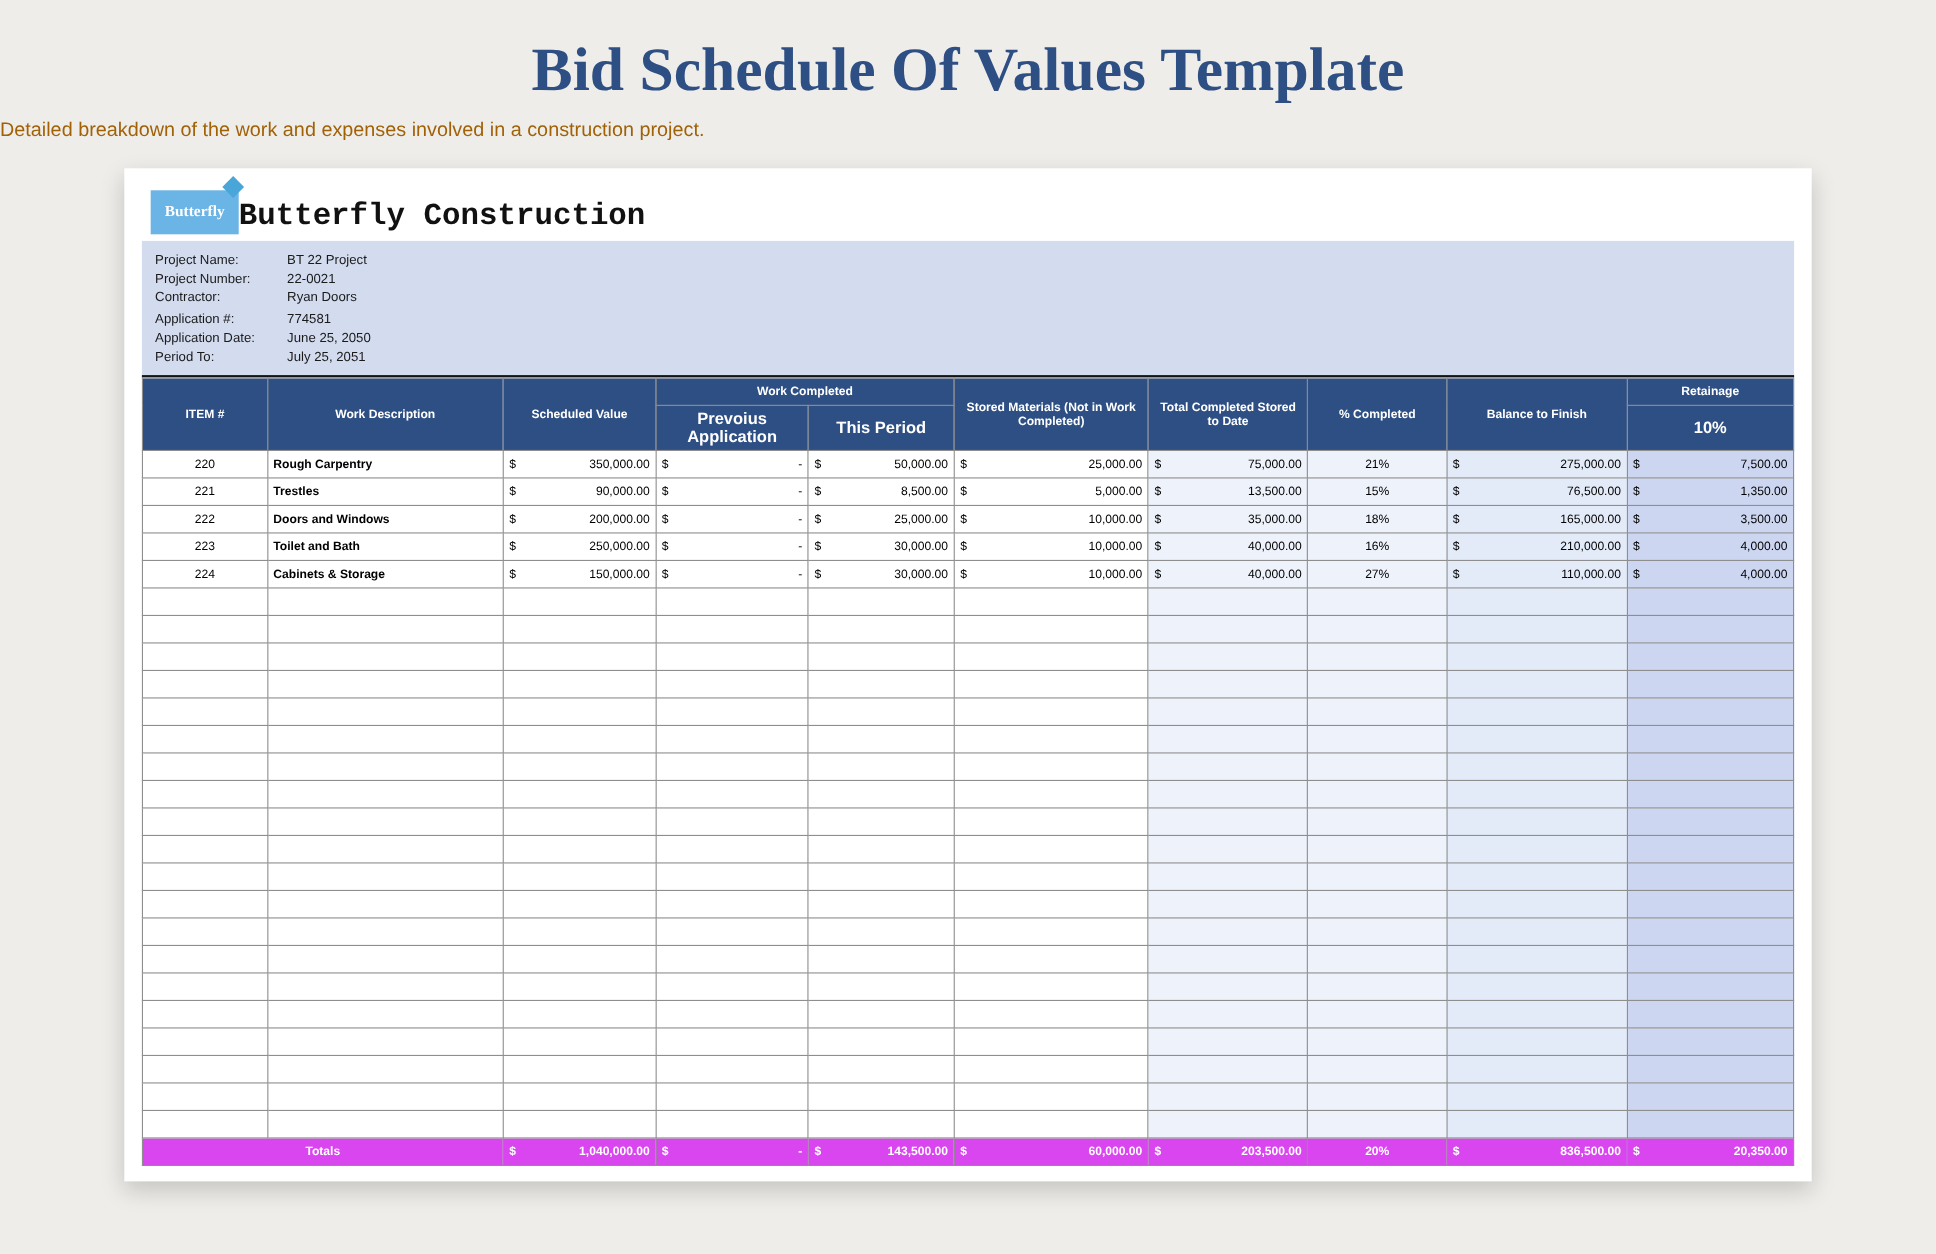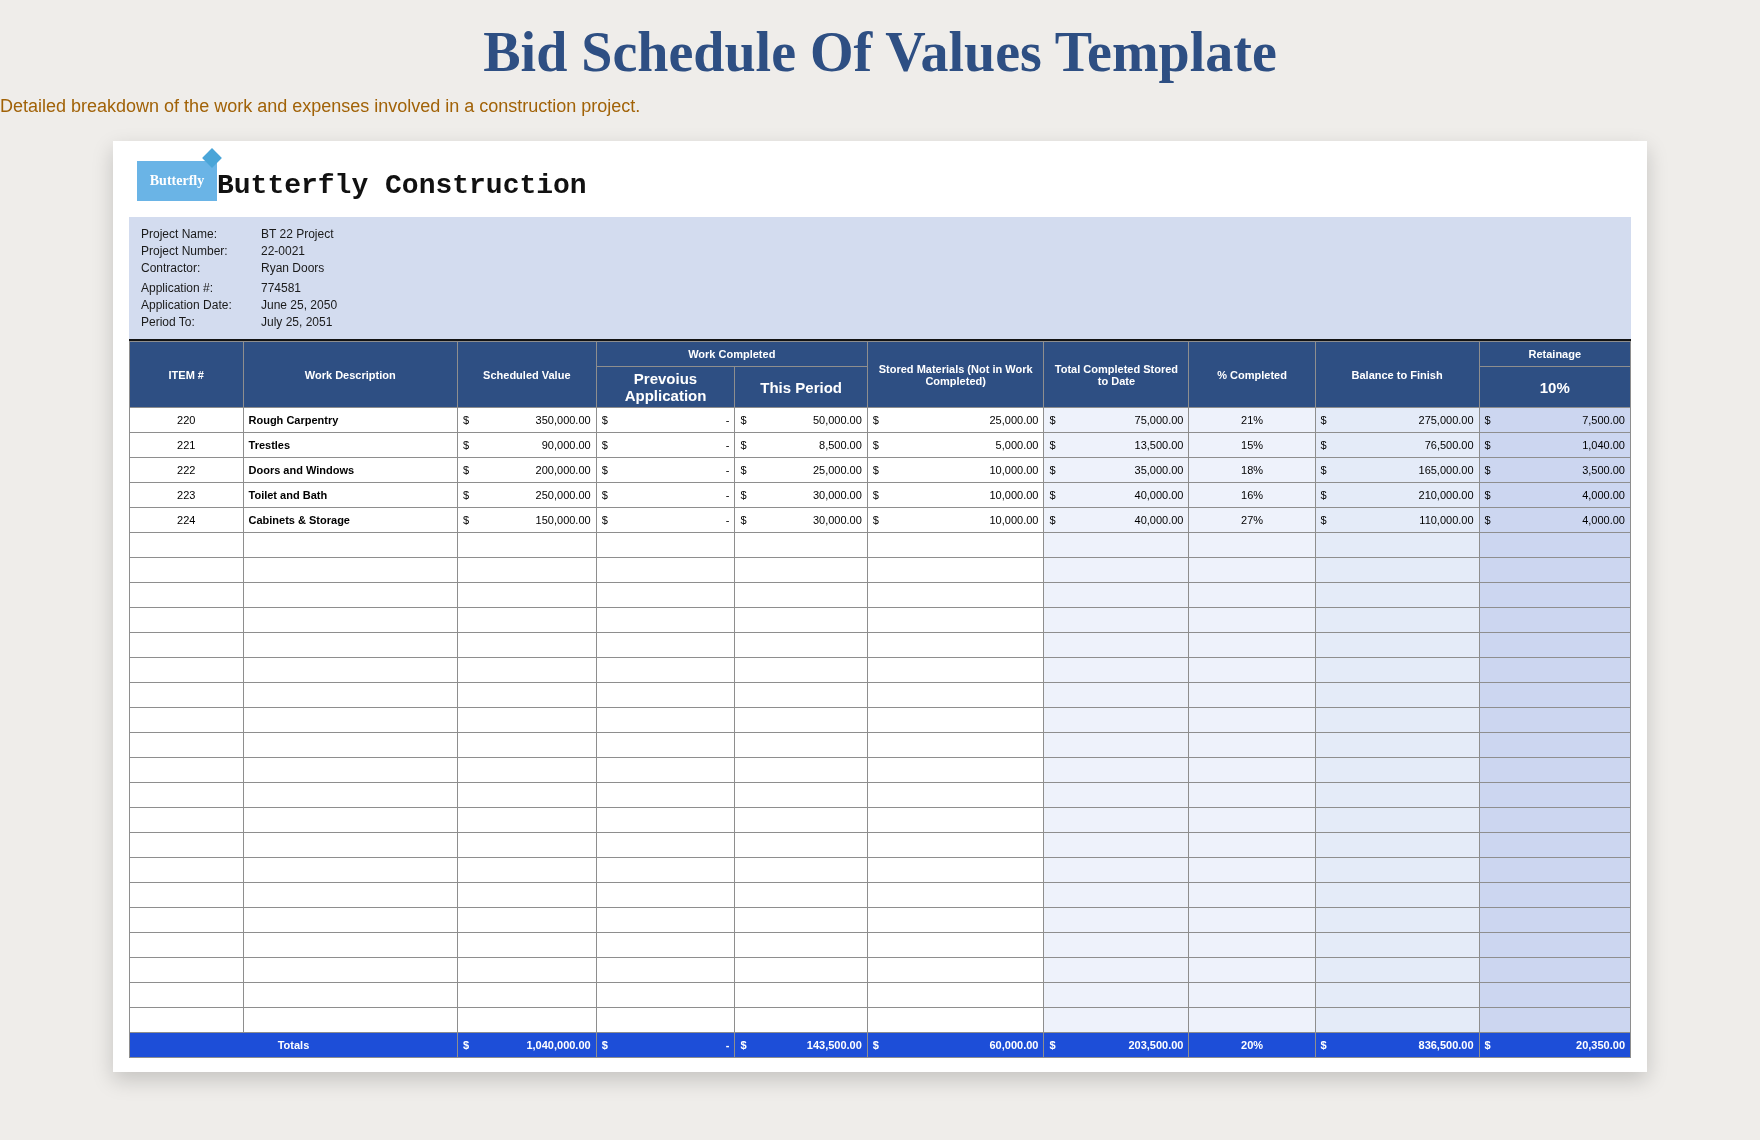--- a/index.html
+++ b/index.html
@@ -1,45 +1,45 @@
 <!DOCTYPE html>
 <html><head>
 <meta charset="utf-8">
 <style>
   html,body{margin:0;padding:0;background:#efedea;font-family:Arial,Helvetica,sans-serif;width:1760px;height:1140px;overflow:hidden}
-  .page-title{font-family:Georgia,'Times New Roman',serif;font-size:56px;color:#2e4f83;font-weight:700;text-align:center;padding-top:20px}
+  .page-title{font-family:Georgia,'Times New Roman',serif;font-size:56px;color:#2e4f83;font-weight:700;text-align:center;padding-top:32px}
   .page-subtitle{font-size:18px;color:#a16207;margin-top:12px}
   .doc{width:1534px;margin:24px auto 0;background:#fff;box-shadow:0 8px 20px rgba(0,0,0,.18);padding:14px 16px 14px 16px;box-sizing:border-box}
   
   .logo{display:inline-block;width:80px;height:40px;background:#6ab4e6;position:relative;font-family:Verdana;font-weight:bold;color:#fff;font-size:14px;line-height:40px;text-align:center}
   .logo::after{content:"";position:absolute;right:-2px;top:-10px;width:14px;height:14px;background:#4aa5d8;transform:rotate(45deg)}
   .hdr-top{display:flex;align-items:flex-end;padding:6px 8px 0 8px}
   .company{font-family:"Courier New",monospace;font-weight:700;font-size:28px;color:#111}
-  .infoband{background:#d3dcef;border-bottom:2px solid #131313;display:flex;justify-content:space-between;padding:10px 12px;font-size:12px;color:#1a1a1a;margin-top:16px}
+  .infoband{background:#d3dcef;border-bottom:2px solid #131313;display:flex;justify-content:space-between;padding:10px 12px;font-size:12px;color:#1a1a1a;margin-top:6px}
   .meta-grid{display:grid;grid-template-columns:120px 200px;row-gap:3px}
   .meta-grid .lab{font-weight:400}
   .meta-grid .val{font-weight:400}
   .meta-right{text-align:left;font-size:12px}
   .meta-right .ttl{font-weight:700;font-size:14px;margin-bottom:10px}
   .meta-right div{margin-bottom:3px}
   
   table{border-collapse:collapse;width:100%;table-layout:fixed;font-size:11px}
   th,td{border:1px solid #8e8e8e;padding:3px 5px;height:18px}
   thead th{background:#2e4f83;color:#fff;font-weight:700;font-size:11px}
   thead .sub th{background:#2e4f83;color:#fff;font-size:15px;font-weight:700}
   col.c-item{width:90px}col.c-desc{width:170px}col.c-sv{width:110px}col.c-prev{width:110px}col.c-per{width:105px}
   col.c-sm{width:140px}col.c-tc{width:115px}col.c-pct{width:100px}col.c-bal{width:130px}col.c-ret{width:120px}
   td.num{text-align:right}
   td.ctr{text-align:center}
   td.desc{font-weight:700}
   td .cur{float:left}
   td.shade1{background:#eef2fb}
   td.shade2{background:#e4ebf8}
   td.shade3{background:#ccd6f0}
-  tfoot td{background:#1d4ed8;color:#fff;font-weight:700}
+  tfoot td{background:#d946ef;color:#fff;font-weight:700}
 </style>
 </head>
 <body>
 
 <div class="page-title">Bid Schedule Of Values Template</div>
 <div class="page-subtitle">Detailed breakdown of the work and expenses involved in a construction project.</div>
 
 <div class="doc">
 
   <div class="hdr-top">
@@ -113,21 +113,21 @@
         <tr>
           <td class="ctr">221</td>
           <td class="desc">Trestles</td>
           <td class="num"><span class="cur">$</span><span>90,000.00</span></td>
           <td class="num"><span class="cur">$</span><span>-</span></td>
           <td class="num"><span class="cur">$</span><span>8,500.00</span></td>
           <td class="num"><span class="cur">$</span><span>5,000.00</span></td>
           <td class="num shade1"><span class="cur">$</span><span>13,500.00</span></td>
           <td class="ctr shade1">15%</td>
           <td class="num shade2"><span class="cur">$</span><span>76,500.00</span></td>
-          <td class="num shade3"><span class="cur">$</span><span>1,040.00</span></td>
+          <td class="num shade3"><span class="cur">$</span><span>1,350.00</span></td>
         </tr>
         <tr>
           <td class="ctr">222</td>
           <td class="desc">Doors and Windows</td>
           <td class="num"><span class="cur">$</span><span>200,000.00</span></td>
           <td class="num"><span class="cur">$</span><span>-</span></td>
           <td class="num"><span class="cur">$</span><span>25,000.00</span></td>
           <td class="num"><span class="cur">$</span><span>10,000.00</span></td>
           <td class="num shade1"><span class="cur">$</span><span>35,000.00</span></td>
           <td class="ctr shade1">18%</td>

